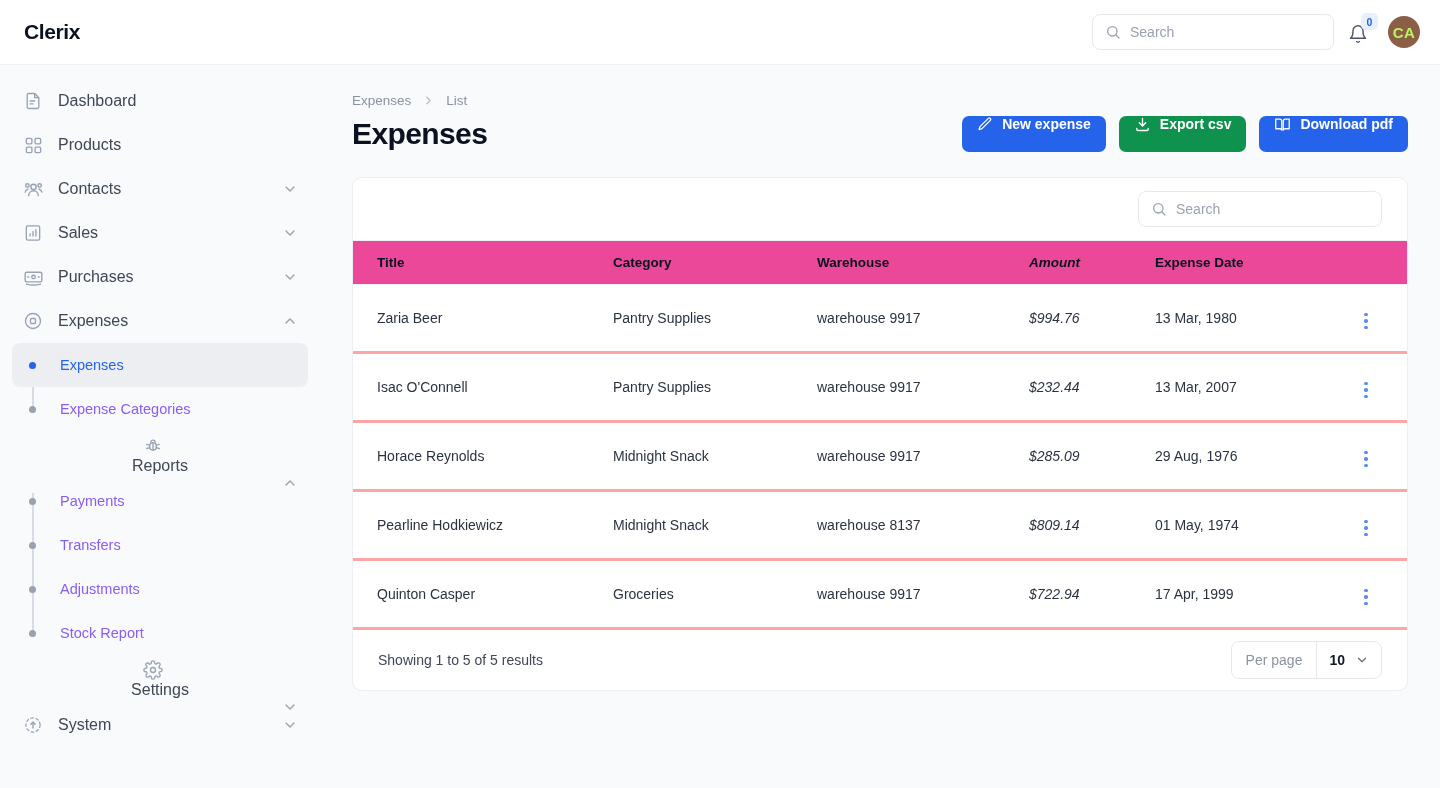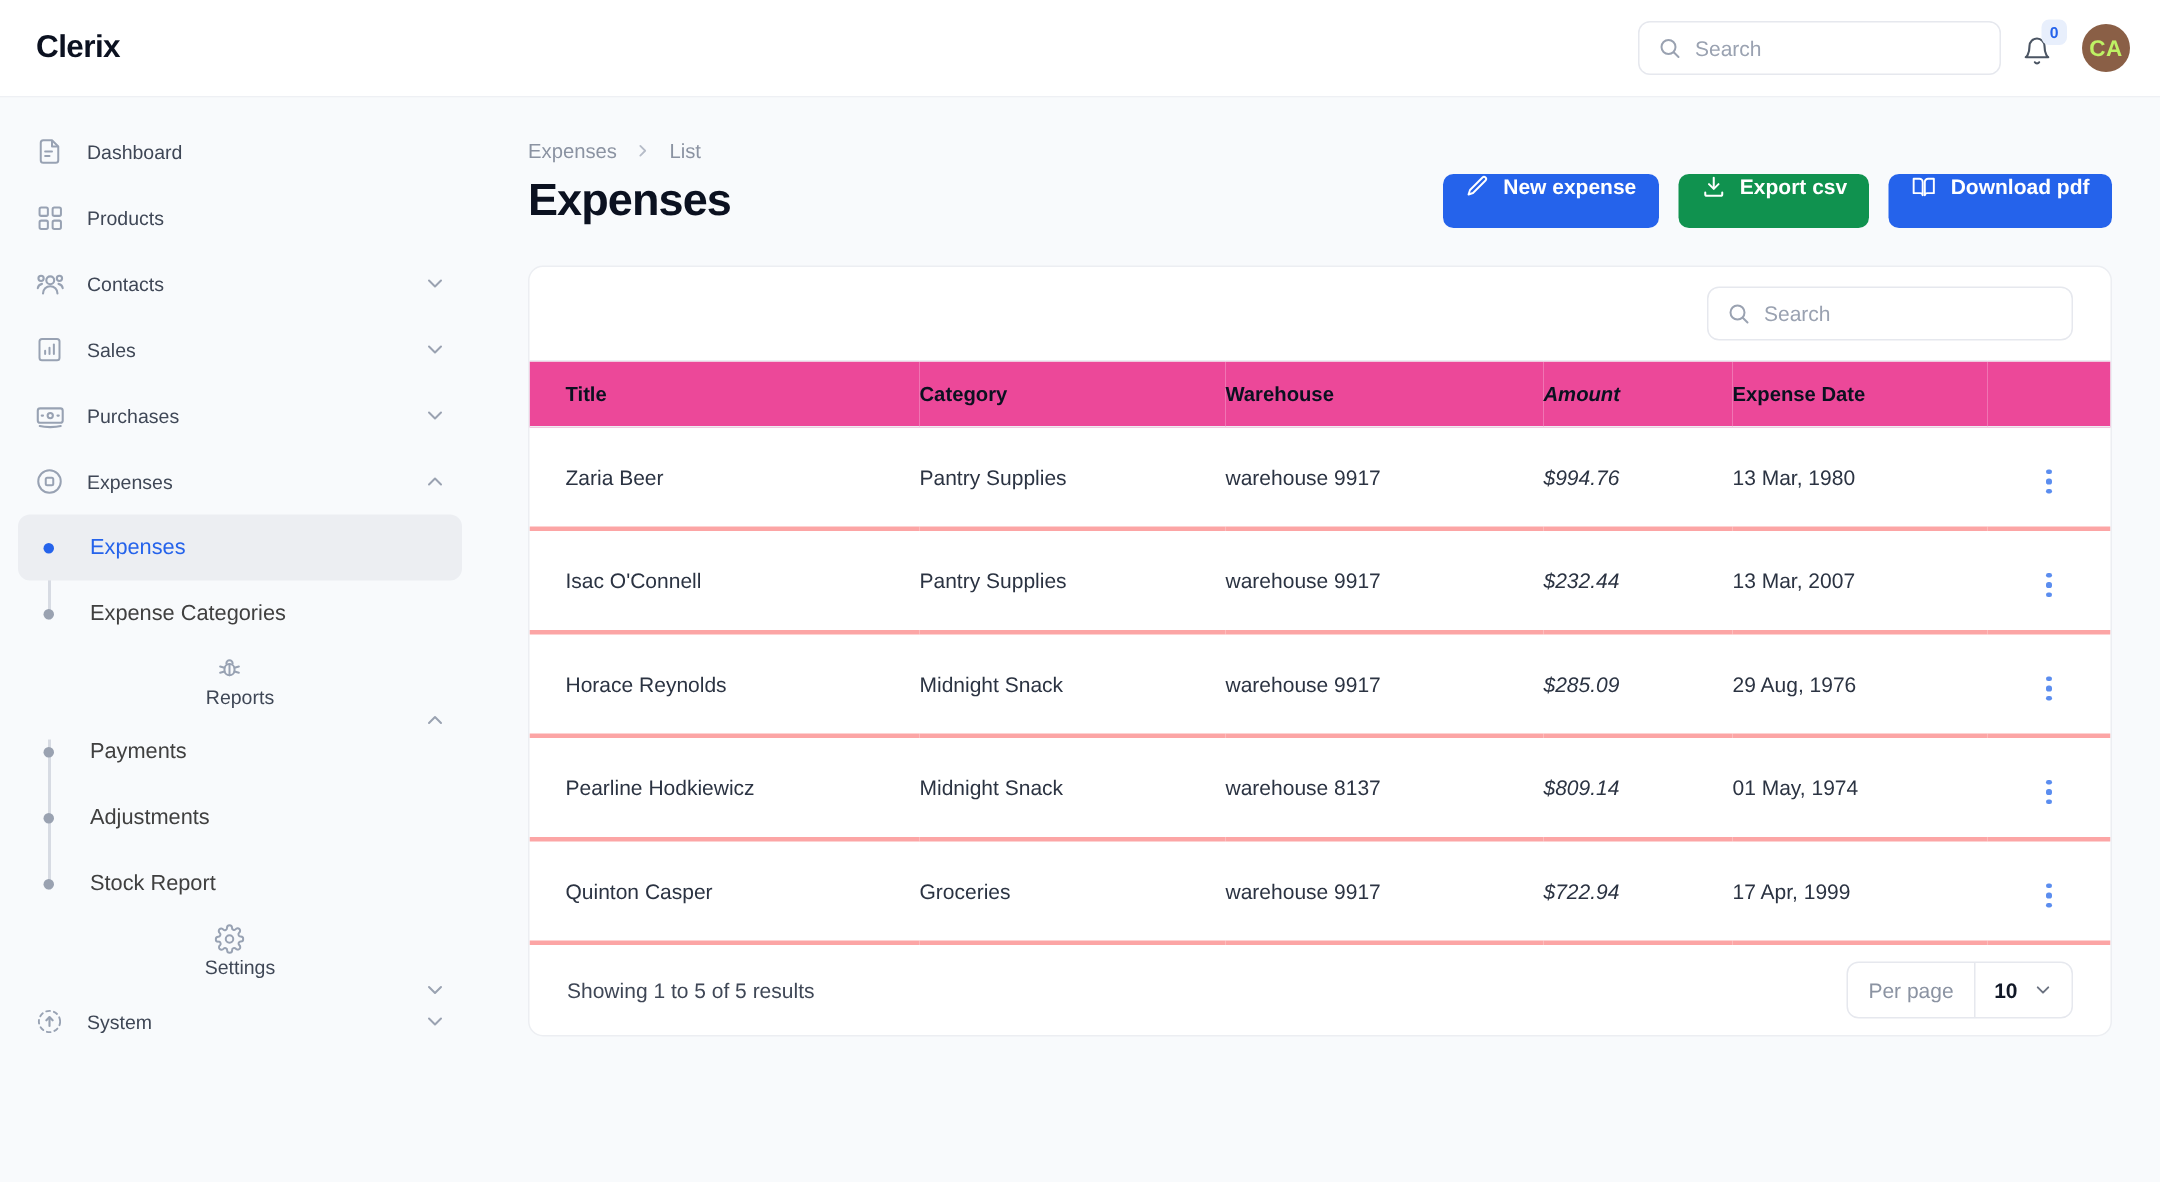--- a/index.html
+++ b/index.html
@@ -72,21 +72,21 @@
     display: flex; align-items: center;
     padding: 0 10px; border-radius: 8px;
     cursor: pointer;
   }
   .nav-icon {
     width: 22px; height: 22px; margin-right: 14px;
     display: flex; align-items: center; justify-content: center;
     color: #98a2b3; flex: none;
   }
   .nav-label {
-    font-size: 13px; color: #3f4756; font-weight: 400;
+    font-size: 16px; color: #3f4756; font-weight: 400;
   }
   .nav-chevron {
     margin-left: auto; color: #9aa2b1;
     display: flex; align-items: center;
   }
 
   
   .subnav { position: relative; margin: 0 12px; }
   .subrail {
     position: absolute; left: 20px; top: 14px; bottom: 18px;
@@ -96,21 +96,21 @@
     position: relative; height: 44px;
     display: flex; align-items: center;
     padding-left: 10px; border-radius: 8px;
     cursor: pointer;
   }
   .sub-dot {
     width: 7px; height: 7px; border-radius: 50%;
     background: #9aa2b1; margin-left: 7px; margin-right: 24px;
     flex: none; z-index: 1;
   }
-  .sub-label { font-size: 14.5px; color: #404040; }
+  .sub-label { font-size: 14.5px; color: #8b5cf6; }
   .sub-item.active { background: #eceef2; }
   .sub-item.active .sub-dot { background: #2563eb; }
   .sub-item.active .sub-label { color: #2563eb; }
 
   
   .main {
     position: absolute; top: 65px; left: 320px;
     width: 1120px; height: 723px;
     background: #f8fafc;
     padding: 28px 32px 0 32px;
@@ -367,20 +367,24 @@
           <polyline points="6 15 12 9 18 15"></polyline>
         </svg>
     </span>
   </div>
 
   <div class="subnav">
     <div class="subrail"></div>
     <div class="sub-item">
       <span class="sub-dot"></span>
       <span class="sub-label">Payments</span>
+    </div>
+    <div class="sub-item">
+      <span class="sub-dot"></span>
+      <span class="sub-label">Transfers</span>
     </div>
     <div class="sub-item">
       <span class="sub-dot"></span>
       <span class="sub-label">Adjustments</span>
     </div>
     <div class="sub-item">
       <span class="sub-dot"></span>
       <span class="sub-label">Stock Report</span>
     </div>
   </div>

